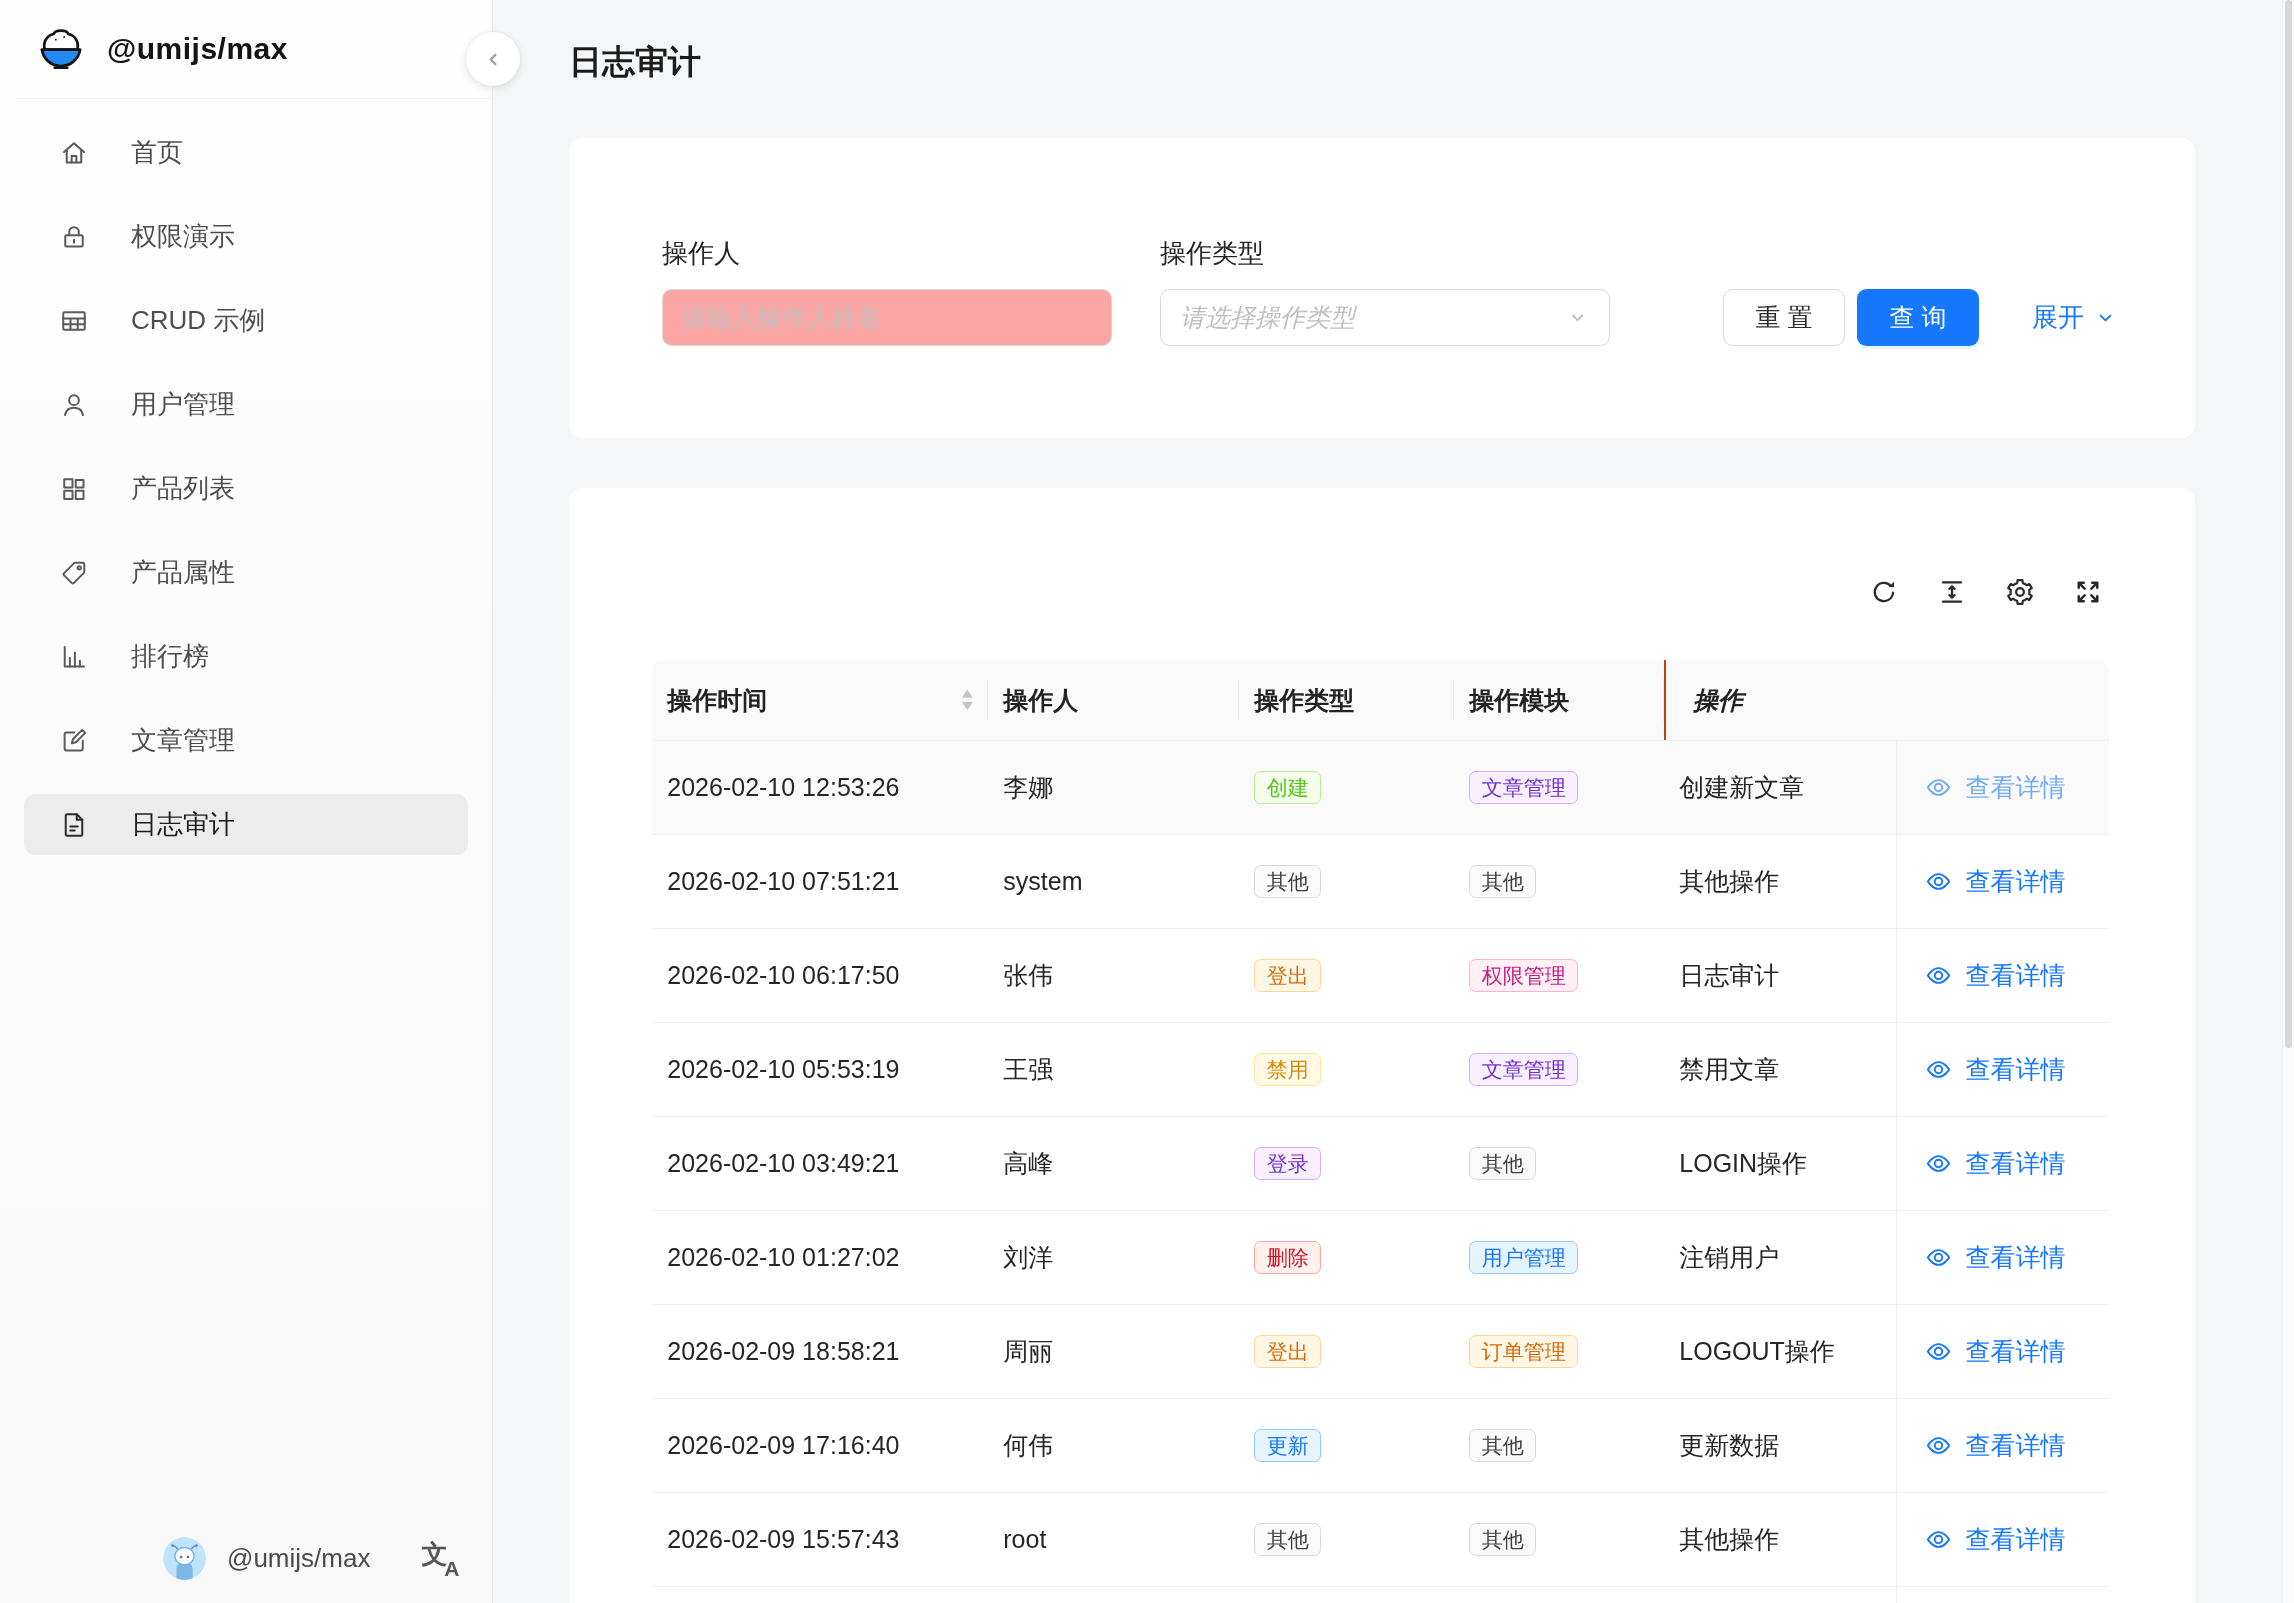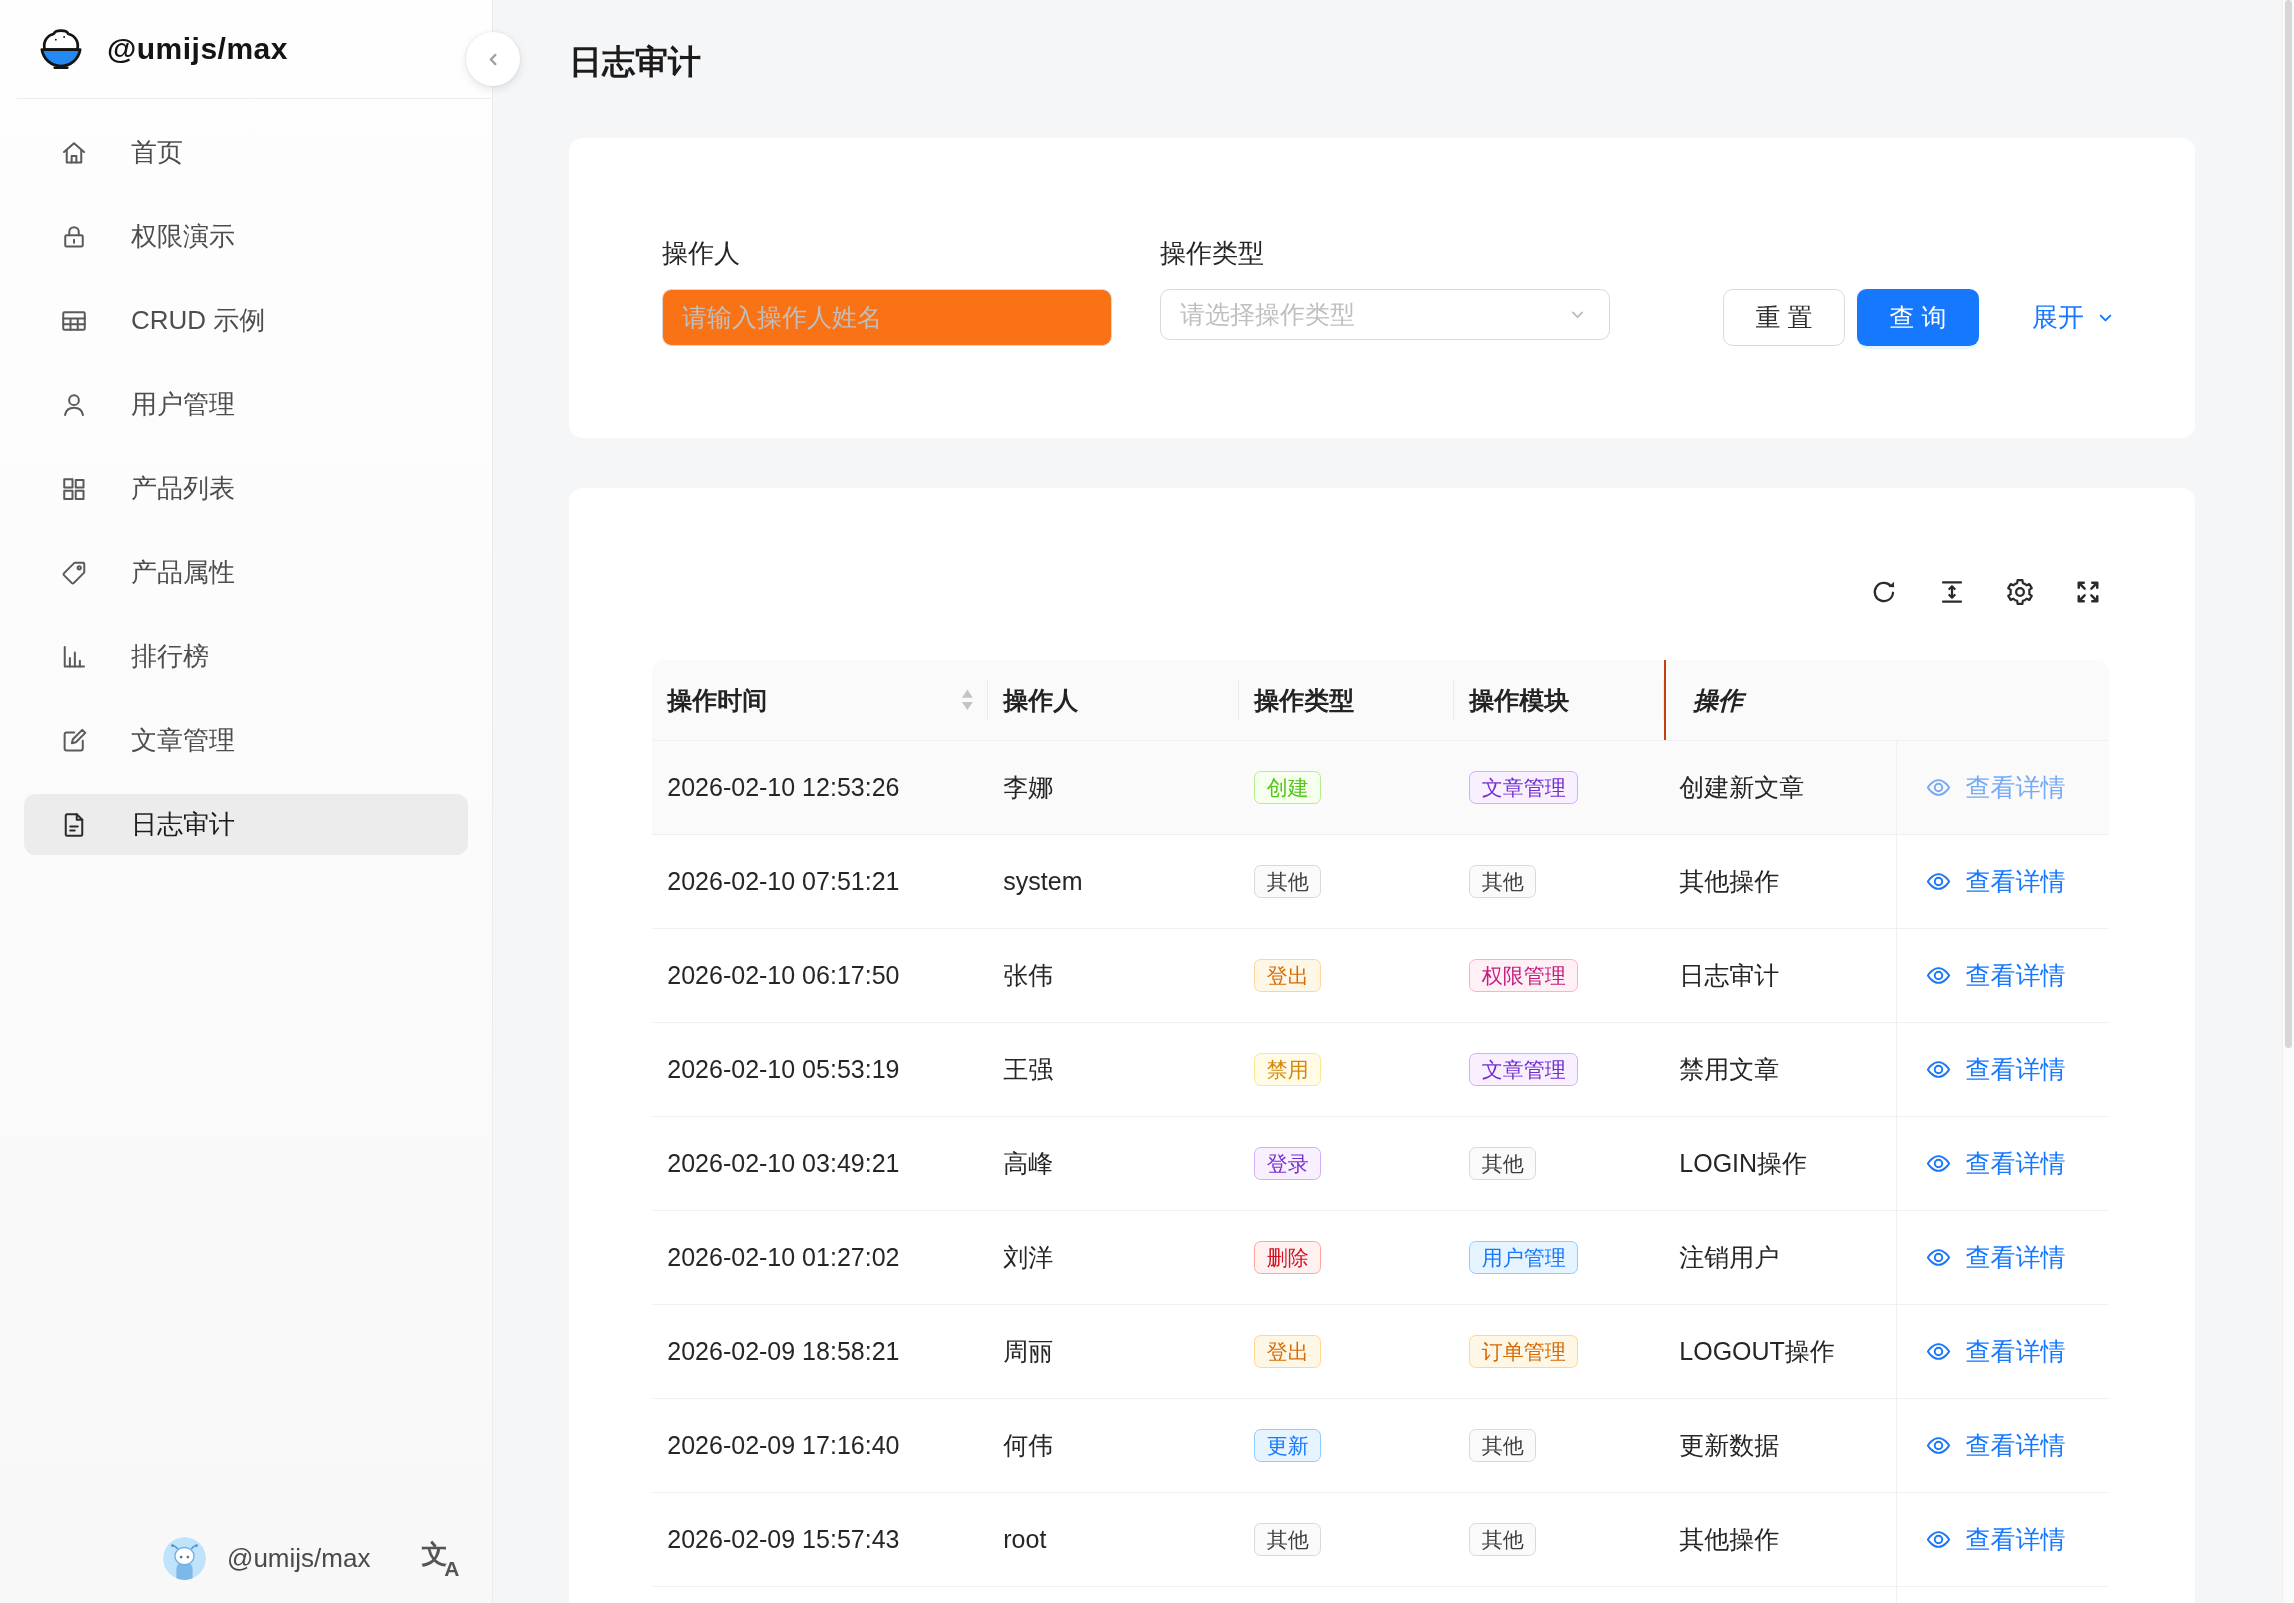--- a/index.html
+++ b/index.html
@@ -49,26 +49,26 @@
   .main { position: absolute; left: 494px; top: 0; right: 0; bottom: 0; }
   .page-title { position: absolute; left: 75px; top: 40px; font-size: 33px; font-weight: 700; color: #1b1b1b; }
 
   
   .search-card { position: absolute; left: 75px; top: 138px; width: 1626px; height: 300px; background: #fff; border-radius: 13.4px; }
   .f-label { position: absolute; font-size: 26px; color: #252525; }
   .f-label.l1 { left: 93px; top: 98px; }
   .f-label.l2 { left: 591px; top: 98px; }
   .f-input {
     position: absolute; top: 151px; height: 57px; width: 450px; border: 1.4px solid #d9d9d9; border-radius: 9.6px;
-    background: #f97316; font-size: 25px; padding: 0 19px; color: #333; outline: none;
+    background: #fca5a5; font-size: 25px; padding: 0 19px; color: #333; outline: none;
     font-family: "Liberation Sans", "DejaVu Sans", sans-serif;
   }
   .f-input::placeholder { color: #bfbfbf; }
   .f-input.i1 { left: 93px; }
-  .select { position: absolute; left: 591px; top: 151px; width: 450px; height: 51px; border: 1.4px solid #d9d9d9; border-radius: 9.6px; background: #fff; display: flex; align-items: center; padding: 0 19px; cursor: pointer; }
+  .select { position: absolute; left: 591px; top: 151px; width: 450px; height: 57px; border: 1.4px solid #d9d9d9; border-radius: 9.6px; background: #fff; display: flex; align-items: center; padding: 0 19px; cursor: pointer; font-style: italic; }
   .select .sel-placeholder { font-size: 25px; color: #bfbfbf; flex: 1; }
   .select .chev { width: 25px; height: 25px; color: #b9b9b9; }
   .btn { position: absolute; top: 151px; height: 57px; width: 122px; border-radius: 9.6px; font-size: 25px; display: flex; align-items: center; justify-content: center; cursor: pointer; font-family: inherit; }
   .btn-reset { left: 1154px; background: #fff; border: 1.4px solid #d9d9d9; color: #2e2e2e; }
   .btn-query { left: 1288px; background: #1677ff; border: none; color: #fff; box-shadow: 0 2.9px 0 rgba(5,145,255,.09); }
   .expand-link { position: absolute; left: 1439px; top: 151px; height: 57px; display: flex; align-items: center; gap: 9.6px; color: #1677ff; font-size: 26px; cursor: pointer; margin-left: 24px; }
   .expand-link .chev { width: 23px; height: 23px; }
 
   
   .table-card { position: absolute; left: 75px; top: 488px; width: 1626px; height: 1116px; background: #fff; border-radius: 13.4px 13.4px 0 0; }

